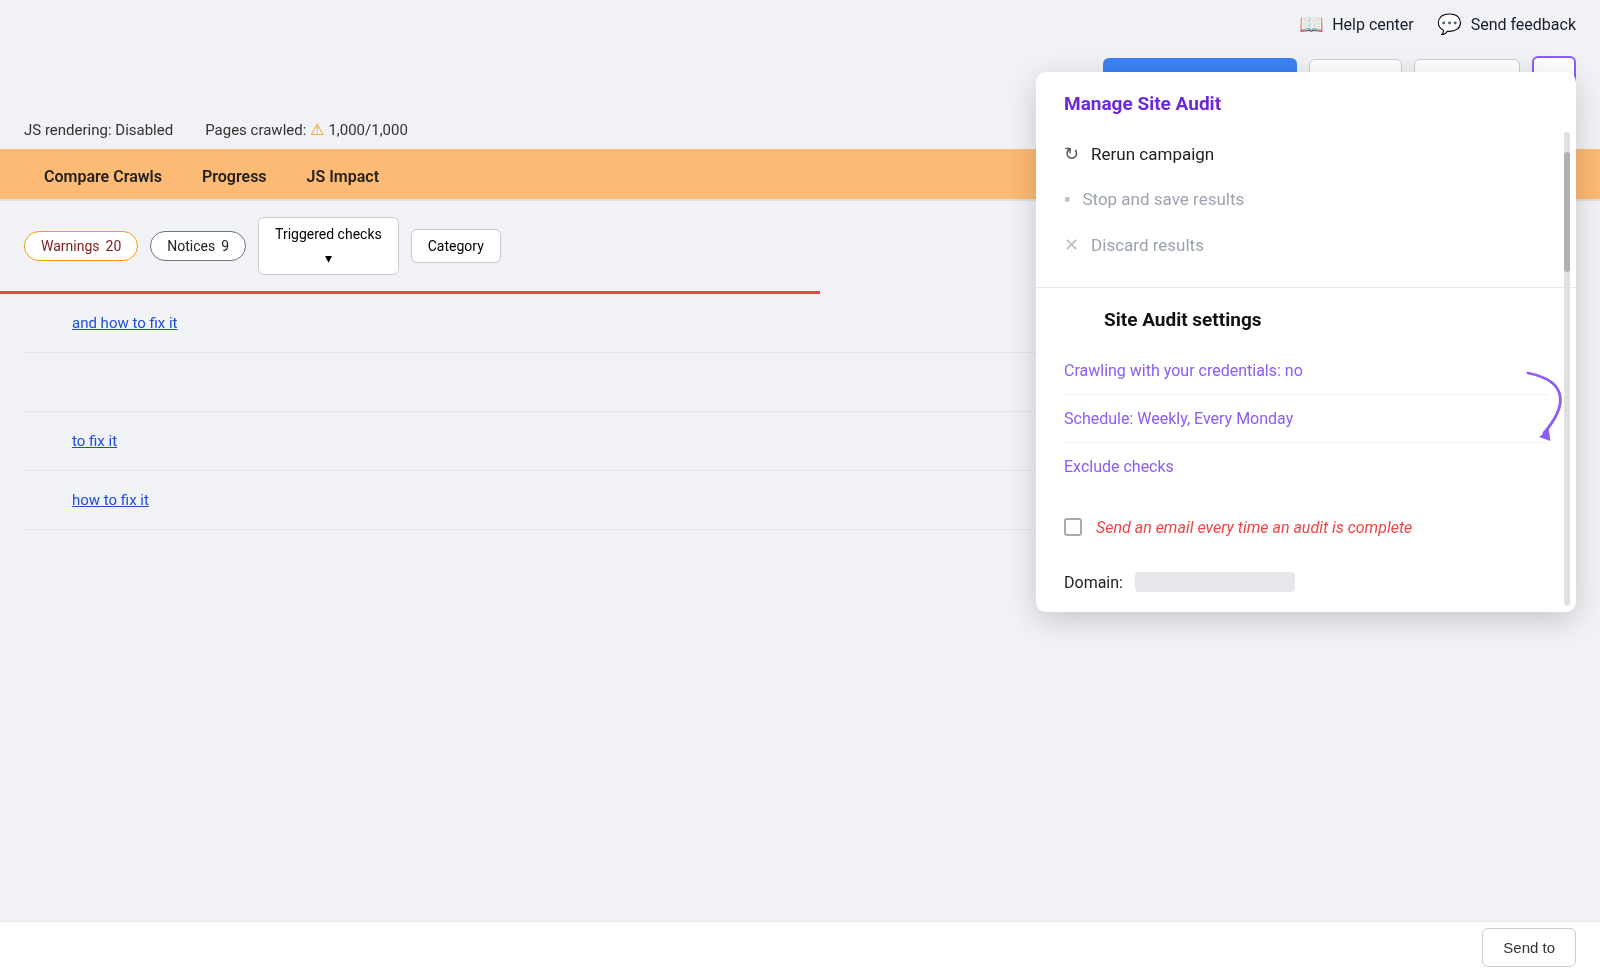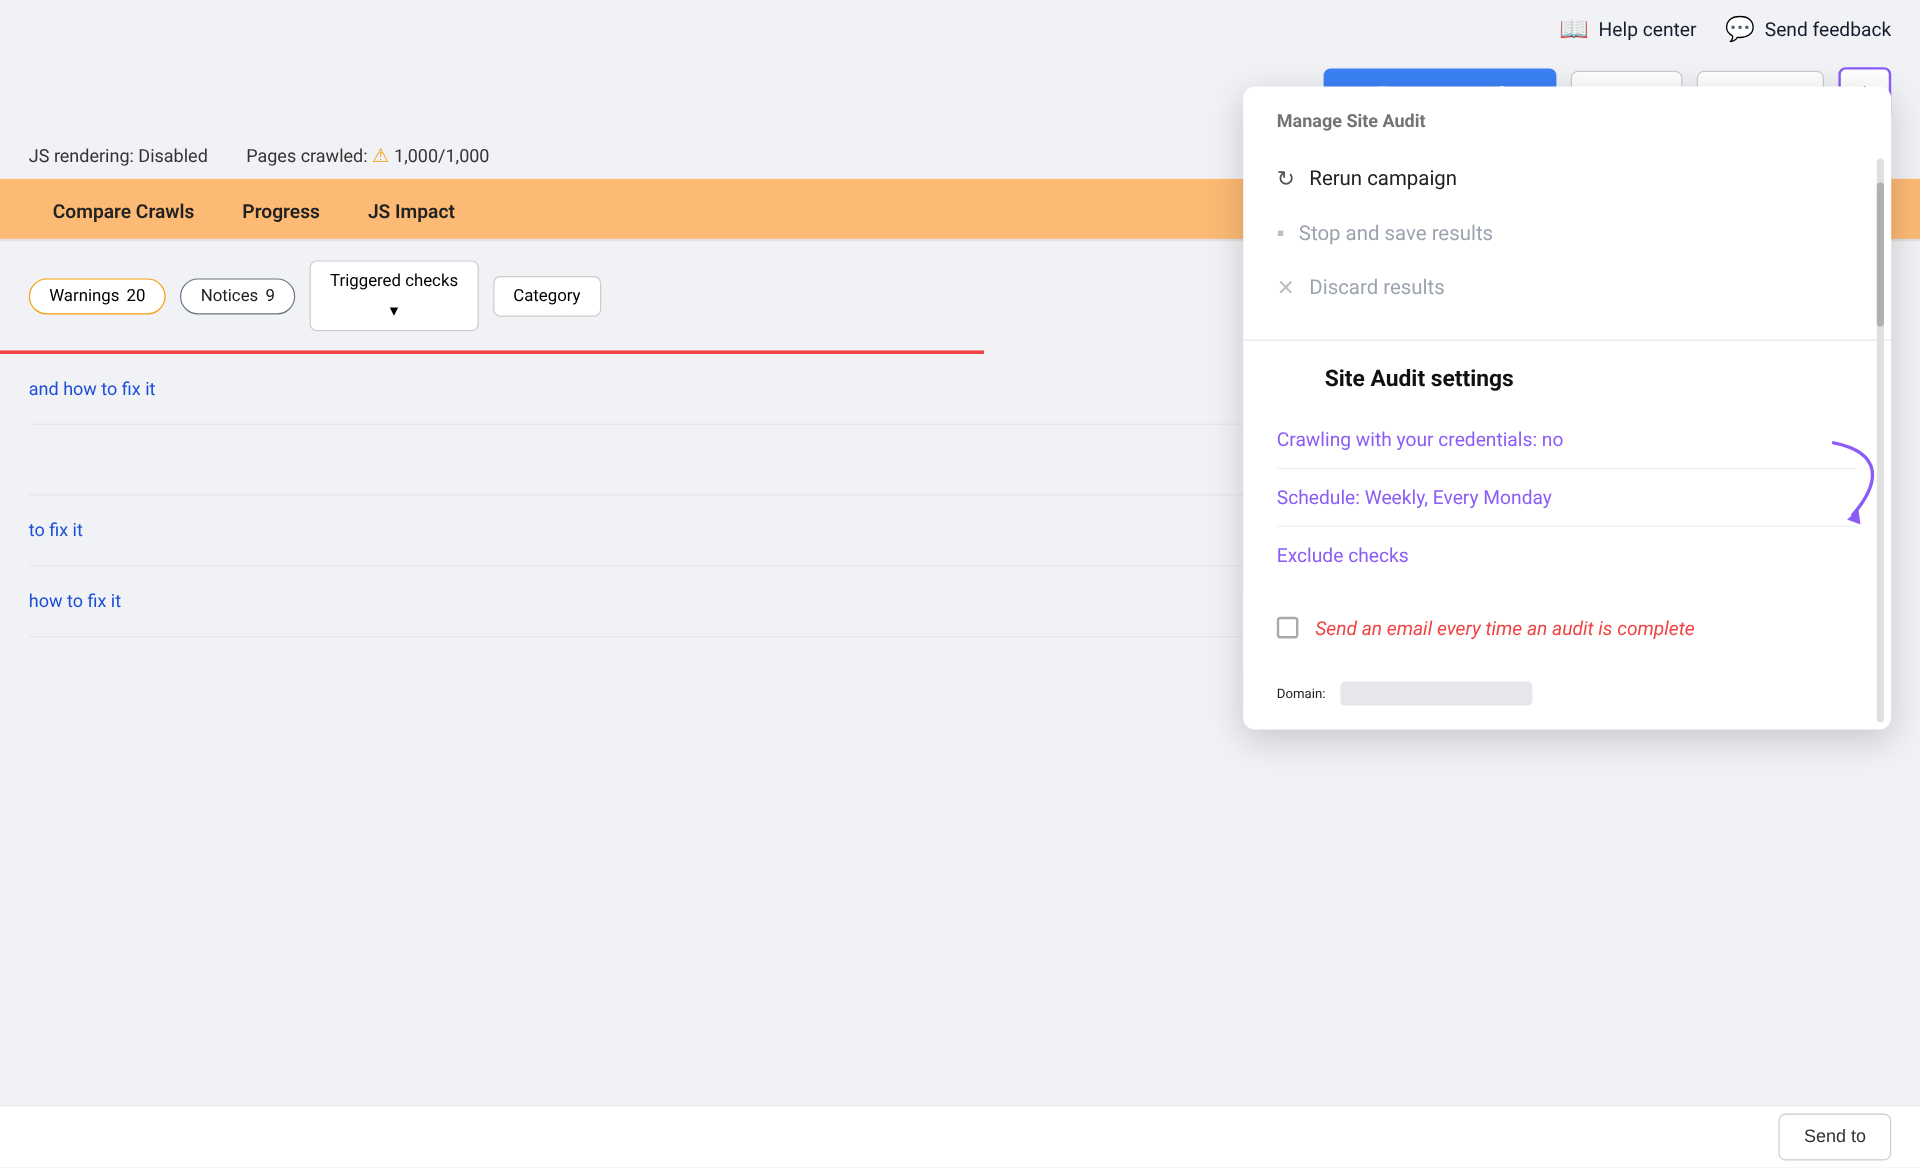--- a/index.html
+++ b/index.html
@@ -128,21 +128,21 @@
       border-radius: 20px;
       padding: 6px 16px;
       font-size: 14px;
       cursor: pointer;
       display: flex;
       align-items: center;
       gap: 6px;
     }
     .filter-tag.active-orange {
       border-color: #f59e0b;
-      color: #000000;
+      color: #7f1d1d;
     }
     .filter-tag.notices {
       border-color: #6b7280;
       color: #222;
     }
     .filter-dropdown {
       background: white;
       border: 1.5px solid #ccc;
       border-radius: 6px;
       padding: 8px 16px;
@@ -170,22 +170,24 @@
     .list-item {
       display: flex;
       align-items: center;
       justify-content: space-between;
       padding: 20px 0;
       border-bottom: 1px solid #e5e7eb;
     }
     .list-item-text {
       font-size: 15px;
       color: #1d4ed8;
+      text-decoration: underline;
       cursor: pointer;
       max-width: 700px;
+      margin-left: 48px;
     }
     .list-item-badge {
       font-size: 15px;
       color: #3b82f6;
       font-weight: 500;
     }
 
     
     .dropdown-panel {
       position: absolute;
@@ -195,23 +197,23 @@
       background: white;
       border-radius: 10px;
       box-shadow: 0 8px 30px rgba(0,0,0,0.18);
       z-index: 100;
       overflow: hidden;
     }
     .panel-section {
       padding: 20px 28px;
     }
     .panel-title {
-      font-size: 15px;
+      font-size: 19px;
       font-weight: 700;
-      color: #737373;
+      color: #6d28d9;
       margin-bottom: 16px;
     }
     .panel-item {
       display: flex;
       align-items: center;
       gap: 12px;
       padding: 12px 0;
       font-size: 17px;
       color: #222;
       cursor: pointer;
@@ -277,21 +279,21 @@
       font-size: 16px;
       color: #ef4444;
       line-height: 1.5;
       font-style: italic;
     }
     .domain-row {
       display: flex;
       align-items: center;
       gap: 12px;
       padding: 14px 28px 20px;
-      font-size: 11px;
+      font-size: 16px;
       color: #222;
     }
     .domain-blurred {
       background: #e5e7eb;
       border-radius: 4px;
       width: 160px;
       height: 20px;
     }
 
     

